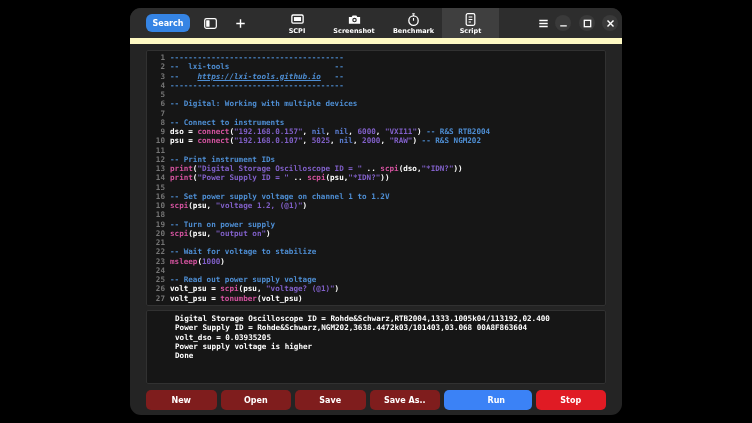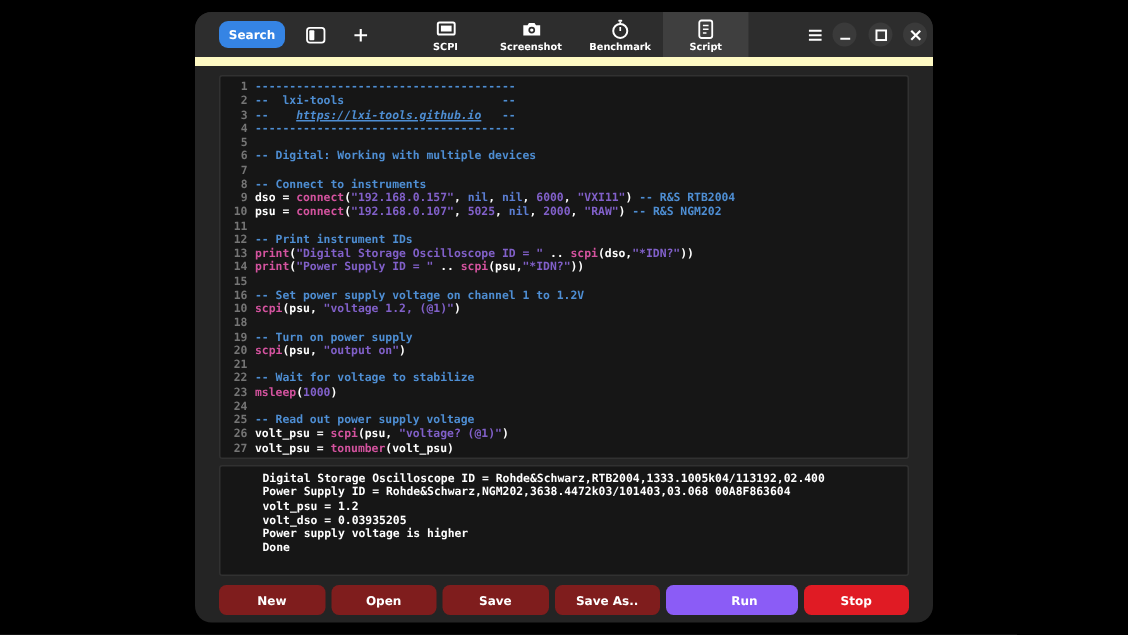--- a/index.html
+++ b/index.html
@@ -42,21 +42,21 @@
   .tk-k{color:#5b7ed3;}
   .tk-p{color:#ffffff;}
   .console{margin-top:4px;height:74px;background:#161616;border:1px solid #313131;border-radius:2px;
            box-sizing:border-box;font-family:"DejaVu Sans Mono","Liberation Mono",monospace;
            font-size:7.6px;font-weight:bold;line-height:9.3px;color:#fff;
            padding:3px 0 0 6px;overflow:hidden;}
   .console-line{white-space:pre;margin-left:22px;}
   .actions{margin-top:6px;display:flex;gap:4px;height:20px;}
   .btn{flex:1;border:none;border-radius:5px;background:#7f1d1d;color:#fff;font-weight:bold;
        font-size:8px;font-family:inherit;cursor:pointer;}
-  .btn.suggested{background:#8b5cf6;padding-left:23px;}
+  .btn.suggested{background:#3b82f6;padding-left:23px;}
   .btn.destructive{background:#e01b24;}
 </style>
 </head>
 <body>
 
 <div class="stage">
   <div class="window">
 
     <header class="headerbar">
       <button class="search-btn">Search</button>
@@ -261,21 +261,20 @@
             <span class="code-text"><span class="tk-p">volt_psu = </span><span class="tk-f">scpi</span><span class="tk-p">(psu, </span><span class="tk-s">"voltage? (@1)"</span><span class="tk-p">)</span></span>
           </div>
           <div class="code-row">
             <span class="gutter">27</span>
             <span class="code-text"><span class="tk-p">volt_psu = </span><span class="tk-f">tonumber</span><span class="tk-p">(volt_psu)</span></span>
           </div>
         </div>
       <div class="console" id="console">
           <div class="console-line">Digital Storage Oscilloscope ID = Rohde&amp;Schwarz,RTB2004,1333.1005k04/113192,02.400</div>
           <div class="console-line">Power Supply ID = Rohde&amp;Schwarz,NGM202,3638.4472k03/101403,03.068 00A8F863604</div>
-          <div class="console-line">volt_psu = 1.2</div>
           <div class="console-line">volt_dso = 0.03935205</div>
           <div class="console-line">Power supply voltage is higher</div>
           <div class="console-line">Done</div>
         </div>
       <div class="actions" id="actions">
           <button class="btn">New</button>
           <button class="btn">Open</button>
           <button class="btn">Save</button>
           <button class="btn">Save As..</button>
           <button class="btn suggested">Run</button>

